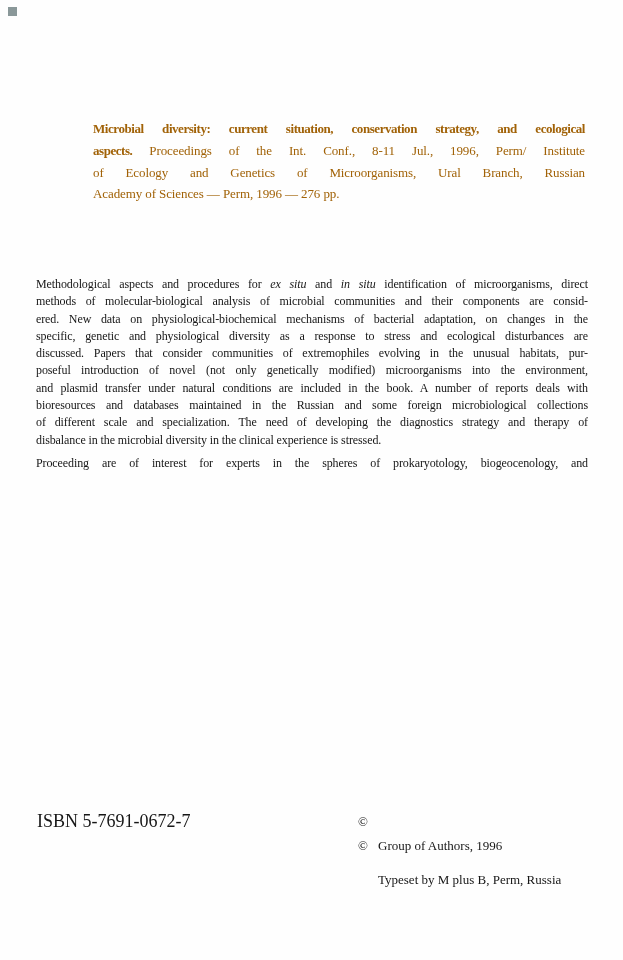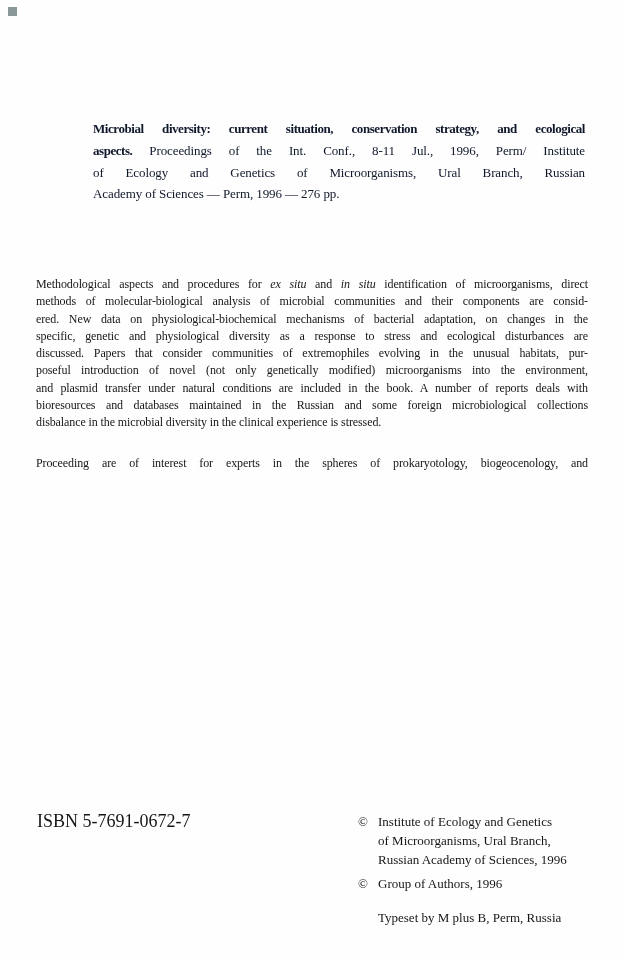--- a/index.html
+++ b/index.html
@@ -24,21 +24,21 @@
   .b { font-weight: bold; }
   .i { font-style: italic; }
 
   .bib-block {
     position: absolute;
     left: 93px; top: 118px;
     width: 492px;
     font-size: 13px;
     line-height: 21.8px;
     letter-spacing: -0.1px;
-    color: #0f172a;
+    color: #a16207;
   }
   .bib-block .b { letter-spacing: -0.45px; }
 
   .para {
     position: absolute;
     left: 36px;
     width: 552px;
     font-size: 12px;
     line-height: 17.3px;
     letter-spacing: -0.1px;
@@ -83,36 +83,34 @@
 
   <section class="para para-2">
       <div class="tline"><span>Methodological aspects and procedures for </span><span class="i">ex situ</span><span> and </span><span class="i">in situ</span><span> identification of microorganisms, direct</span></div>
       <div class="tline"><span>methods of molecular-biological analysis of microbial communities and their components are consid-</span></div>
       <div class="tline"><span>ered. New data on physiological-biochemical mechanisms of bacterial adaptation, on changes in the</span></div>
       <div class="tline"><span>specific, genetic and physiological diversity as a response to stress and ecological disturbances are</span></div>
       <div class="tline"><span>discussed. Papers that consider communities of extremophiles evolving in the unusual habitats, pur-</span></div>
       <div class="tline"><span>poseful introduction of novel (not only genetically modified) microorganisms into the environment,</span></div>
       <div class="tline"><span>and plasmid transfer under natural conditions are included in the book. A number of reports deals with</span></div>
       <div class="tline"><span>bioresources and databases maintained in the Russian and some foreign microbiological collections</span></div>
+      <div class="tline"><span>of different scale and specialization. The need of developing the diagnostics strategy and therapy of</span></div>
       <div class="tline last"><span>disbalance in the microbial diversity in the clinical experience is stressed.</span></div>
     </section>
 
   <section class="para para-3">
       <div class="tline"><span>Proceeding are of interest for experts in the spheres of prokaryotology, biogeocenology, and</span></div>
     </section>
 
   <div class="isbn">ISBN 5-7691-0672-7</div>
 
   <div class="imprint-right">
 
     <div class="notice">
       <span class="csym">©</span>
-      <div class="nlines">Institute of Ecology and Genetics
-of Microorganisms, Ural Branch,
-Russian Academy of Sciences, 1996</div>
     </div>
 
     <div class="notice">
       <span class="csym">©</span>
       <div class="nlines">Group of Authors, 1996</div>
     </div>
 
     <div class="typeset">Typeset by M plus B, Perm, Russia</div>
   </div>
 

